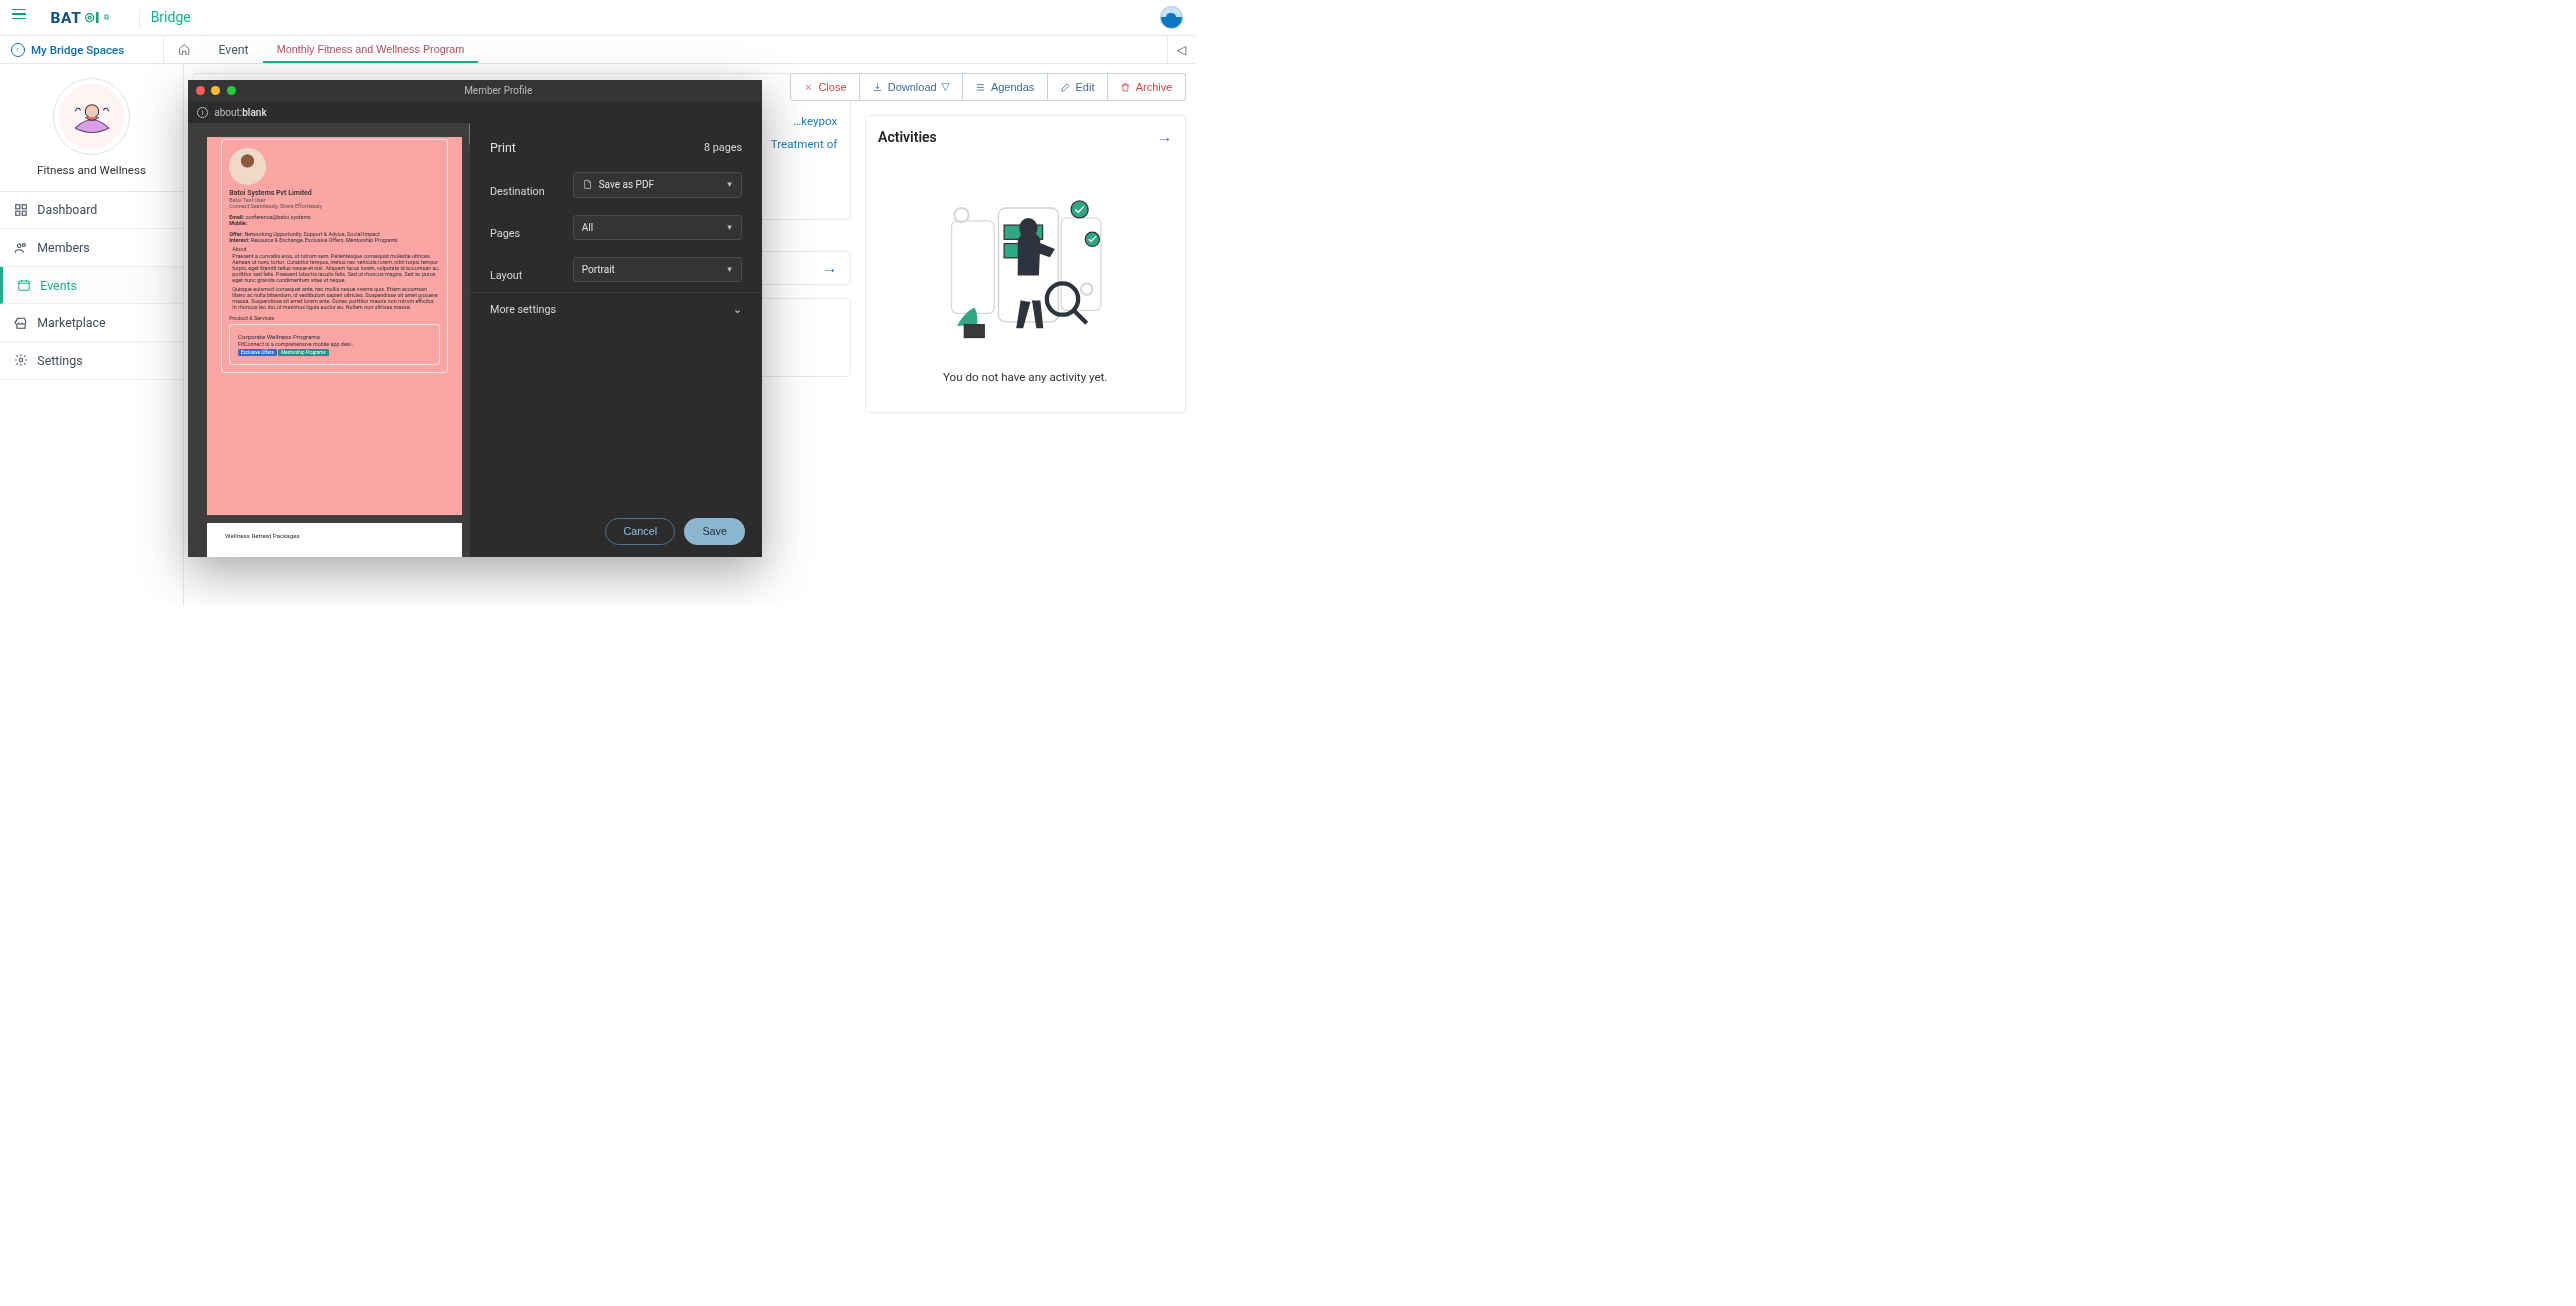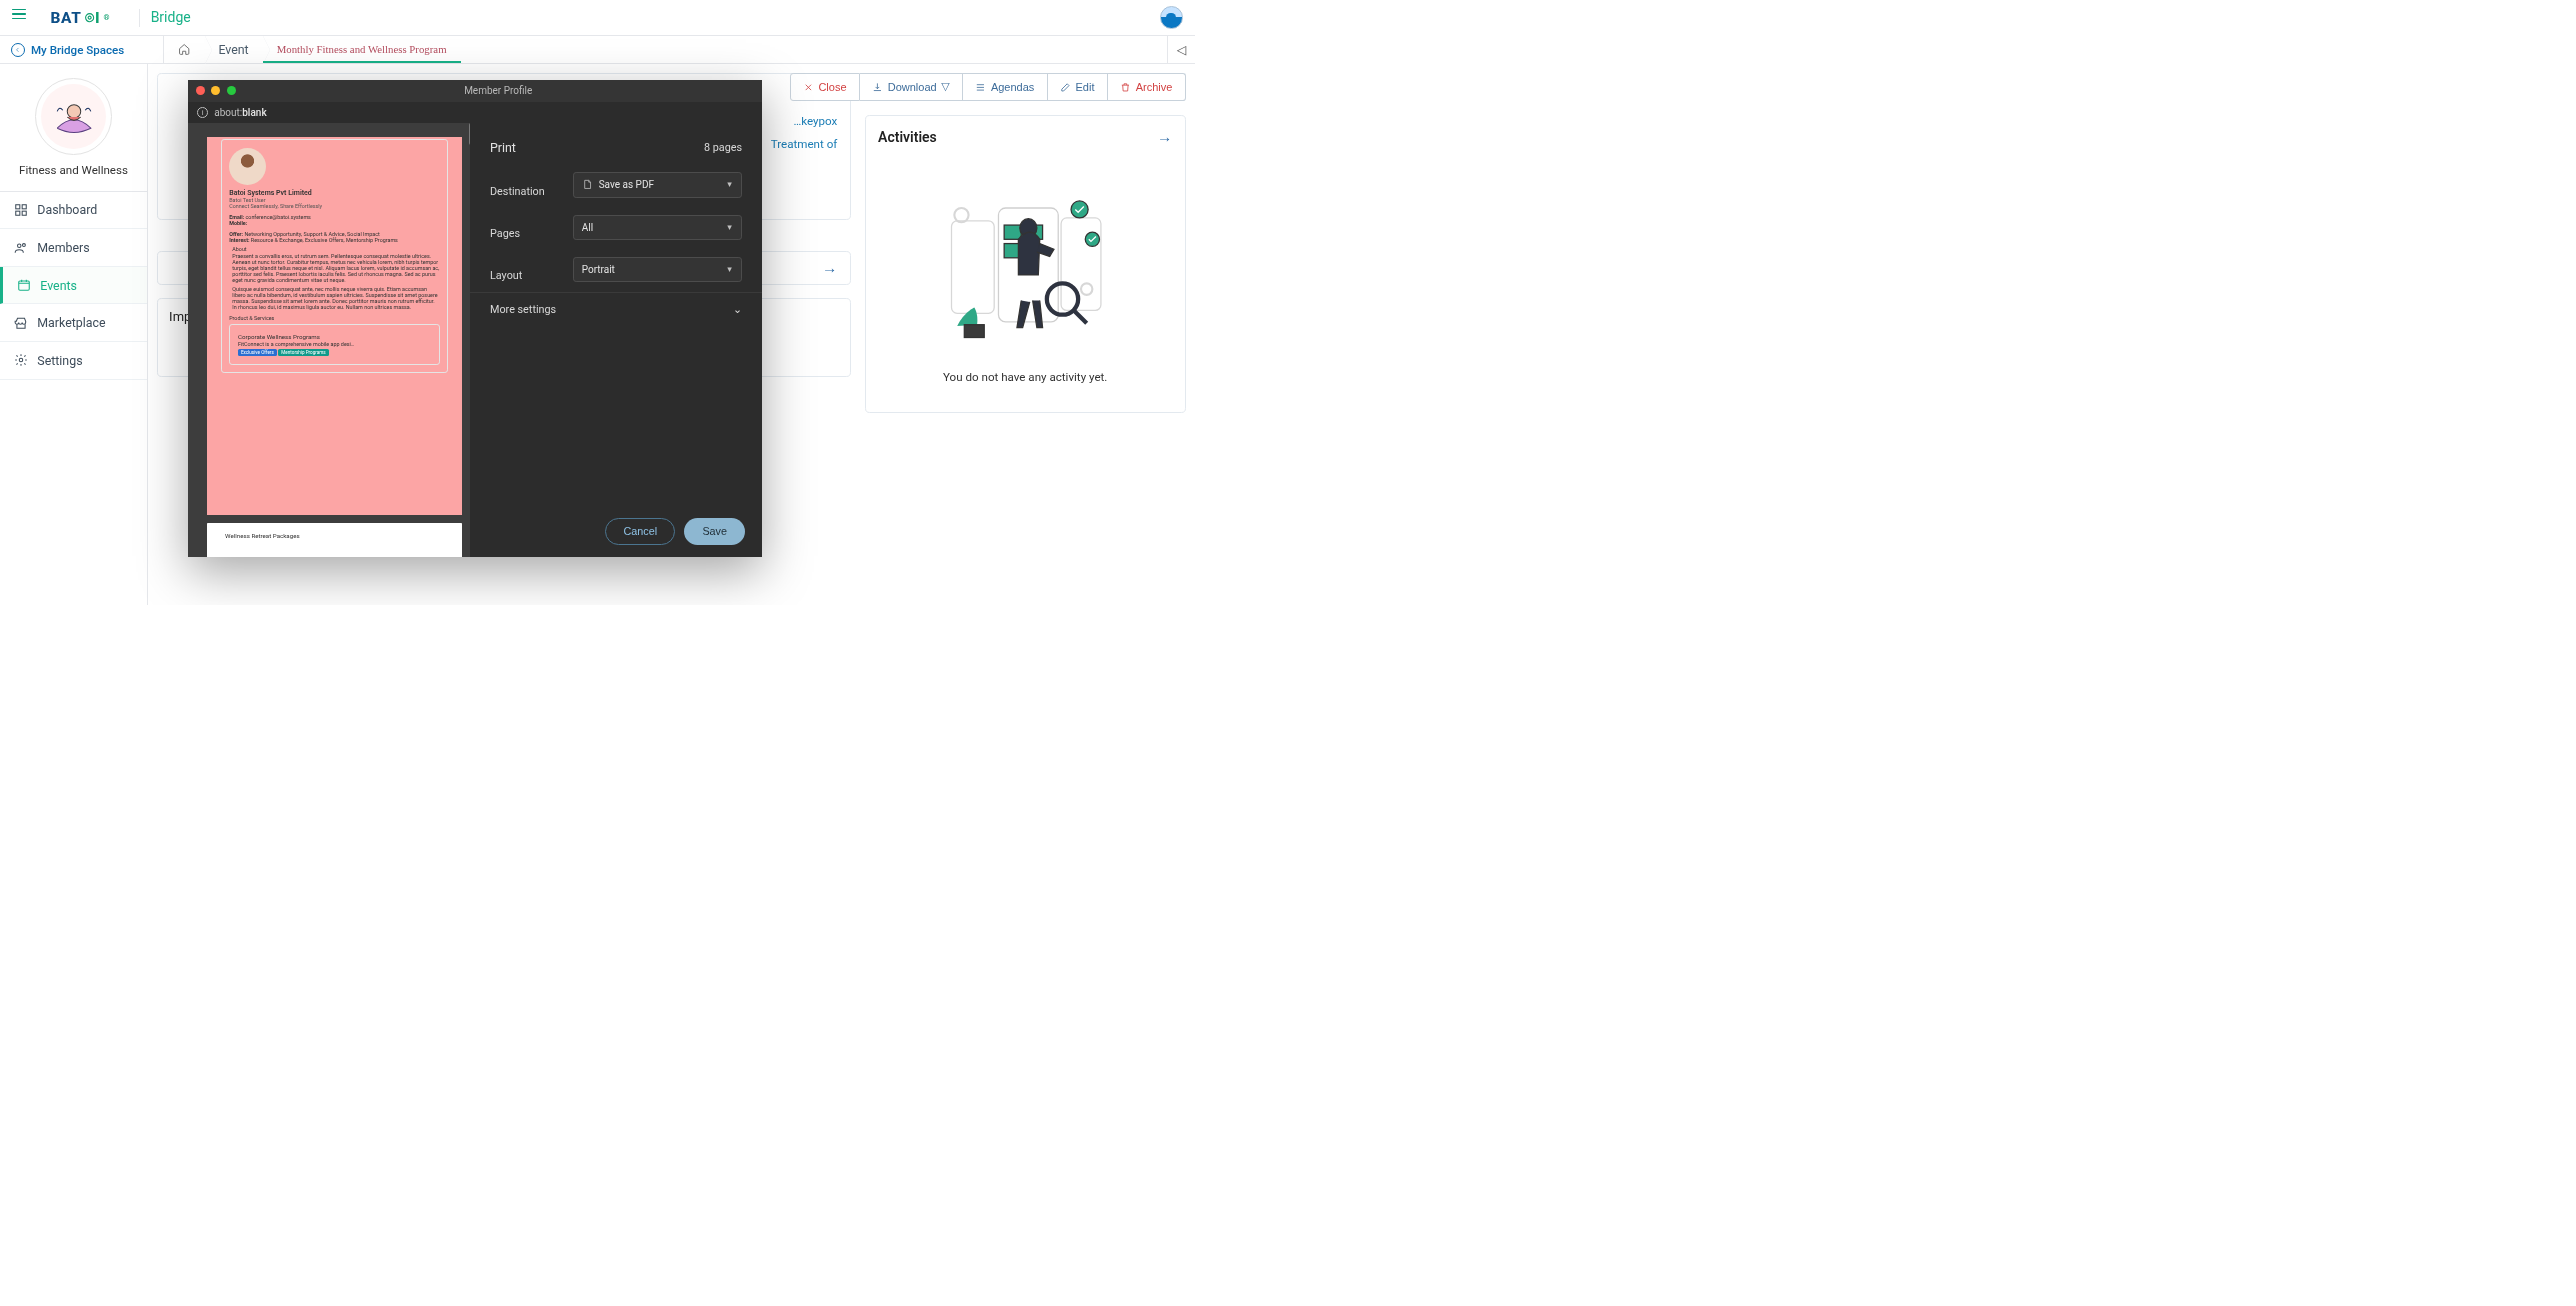--- a/index.html
+++ b/index.html
@@ -51,28 +51,28 @@
 .crumb {
   display:flex; align-items:center; padding:0 14px; font-size:12.4px; color:#4a5b6a;
   position:relative; height:100%;
 }
 .crumb::after {
   content:''; position:absolute; right:-7.7px; top:0; width:0;height:0;
   border-top:14px solid transparent; border-bottom:14px solid transparent;
   border-left:7.7px solid #fff; filter: drop-shadow(0.8px 0 0 #e5e7eb);
 }
 .crumb.home-icon { color:#6a6a6a; }
-.crumb.last { font-family: Liberation Serif, serif; font-size:10.8px; color:#b54f60; border-bottom:2.3px solid #18b188; }
+.crumb.last { font-family: Liberation Sans, sans-serif; font-size:10.8px; color:#b54f60; border-bottom:2.3px solid #18b188; }
 .crumb.last::after{ display:none; }
 .back-tri { width:28px; border-left:0.8px solid #e5e7eb; display:flex; align-items:center; justify-content:center; color:#555;}
 
 
 .content { display:flex; height:calc(100% - 63px); }
 .sidebar {
-  width:148px; border-right:0.8px solid #e5e7eb; display:flex; flex-direction:column;
+  width:184px; border-right:0.8px solid #e5e7eb; display:flex; flex-direction:column;
 }
 .ws-header { display:flex; flex-direction:column; align-items:center; padding:14px 7.7px; gap:7.7px; border-bottom:0.8px solid #e5e7eb;}
 .ws-avatar-ring { width:77px;height:77px;border-radius:50%;border:0.8px solid #e3e3e3;display:flex;align-items:center;justify-content:center;}
 .ws-avatar { width:65px;height:65px;border-radius:50%;background:#fff4f4;display:flex;align-items:center;justify-content:center;}
 .ws-name { font-size:11.6px; color:#333; }
 .nav-item {
   display:flex; align-items:center; gap:9.3px; padding:10.8px 14px; font-size:12.4px; color:#3e4c5a; cursor:pointer;
   border-bottom:0.8px solid #edf1f4;
 }
 .nav-item.active { color:#18b188; border-left:3.1px solid #18b188; background:#fafdfb; }

